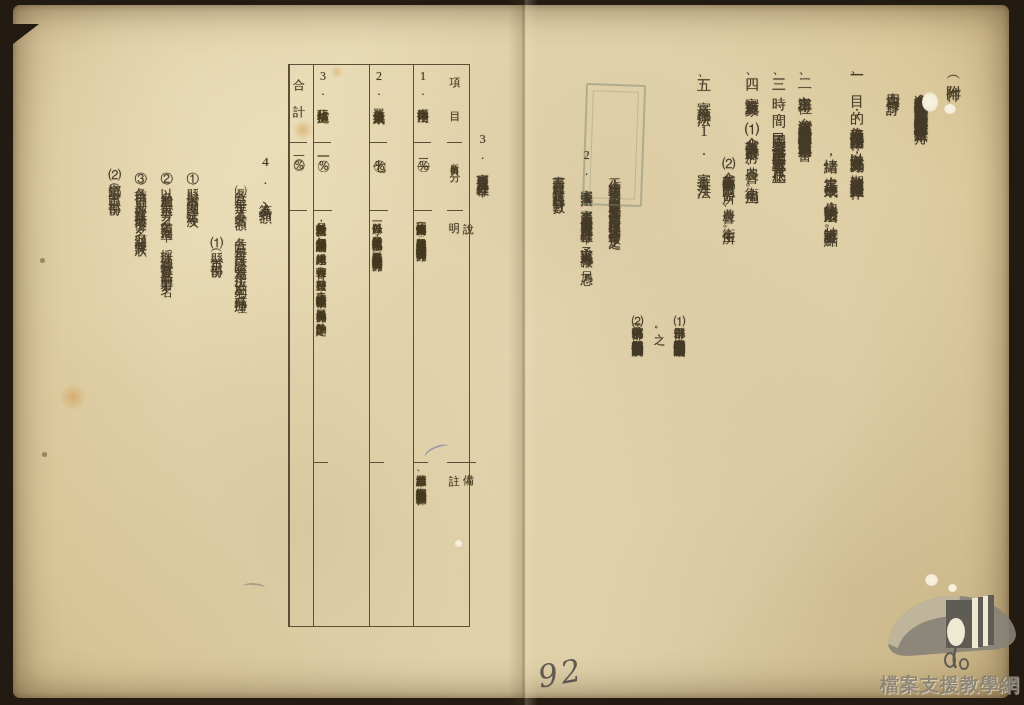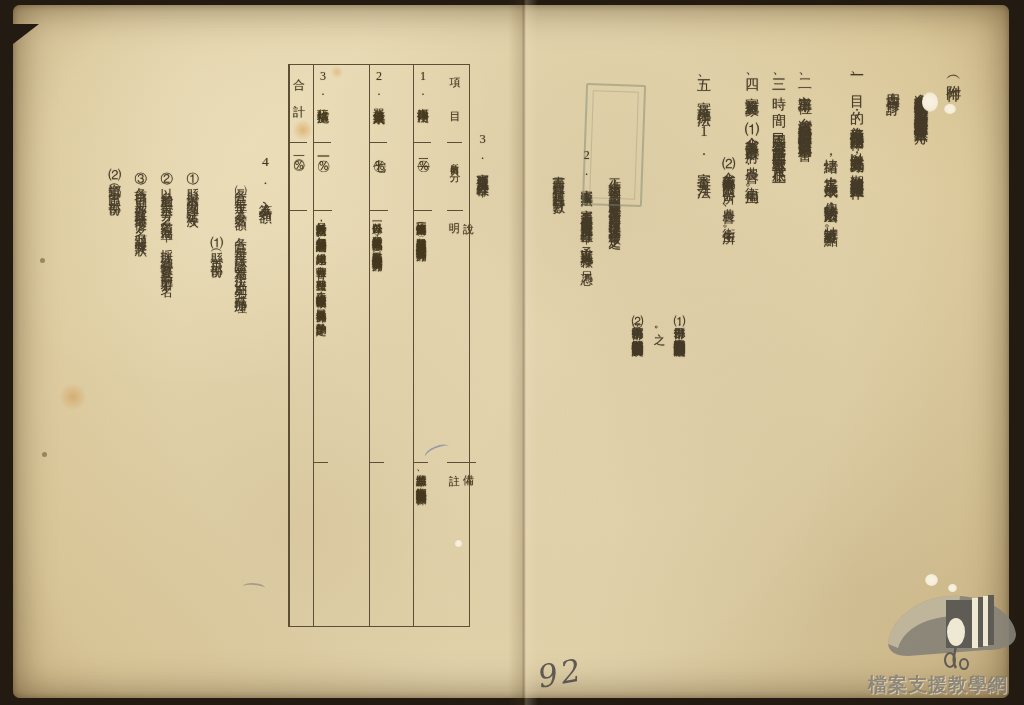--- a/index.html
+++ b/index.html
@@ -40,21 +40,21 @@
   
   #stamp{position:absolute;left:584px;top:84px;width:56px;height:118px;
     border:2px solid rgba(118,130,108,0.45);transform:rotate(2deg);border-radius:2px;}
   #stamp::after{content:"";position:absolute;inset:5px;border:1px solid rgba(118,130,108,0.30);}
   
   #hand92{position:absolute;left:538px;top:655px;font-family:"DejaVu Serif", serif;
     font-style:italic;font-size:31px;color:rgba(60,58,60,0.78);transform:rotate(-10deg);letter-spacing:3px;}
   .bluemark{position:absolute;border-top:2px solid rgba(70,95,160,0.45);border-radius:50%;}
   
   #wm{position:absolute;left:868px;top:586px;width:152px;height:112px;}
-  #wm-text{position:absolute;left:0;bottom:0;width:100%;text-align:left;
+  #wm-text{position:absolute;left:0;bottom:0;width:100%;text-align:right;
     font-family:"Liberation Sans", sans-serif;font-weight:bold;font-size:19px;
     color:rgba(125,120,110,0.8);letter-spacing:1px;text-shadow:1px 1px 0 rgba(245,238,218,0.6);}
   
   .chip{position:absolute;border-radius:50%;background:radial-gradient(circle,#f8f3e3 0%,#f4ecd6 60%,rgba(244,236,214,0) 100%);}
   .stain{position:absolute;border-radius:50%;}
   #corner-fold{position:absolute;left:13px;top:24px;width:0;height:0;
     border-top:20px solid #231b12;border-right:26px solid transparent;}
   .holepunch{position:absolute;width:5px;height:5px;border-radius:50%;background:rgba(90,70,40,0.5);}
 </style>
 </head>

